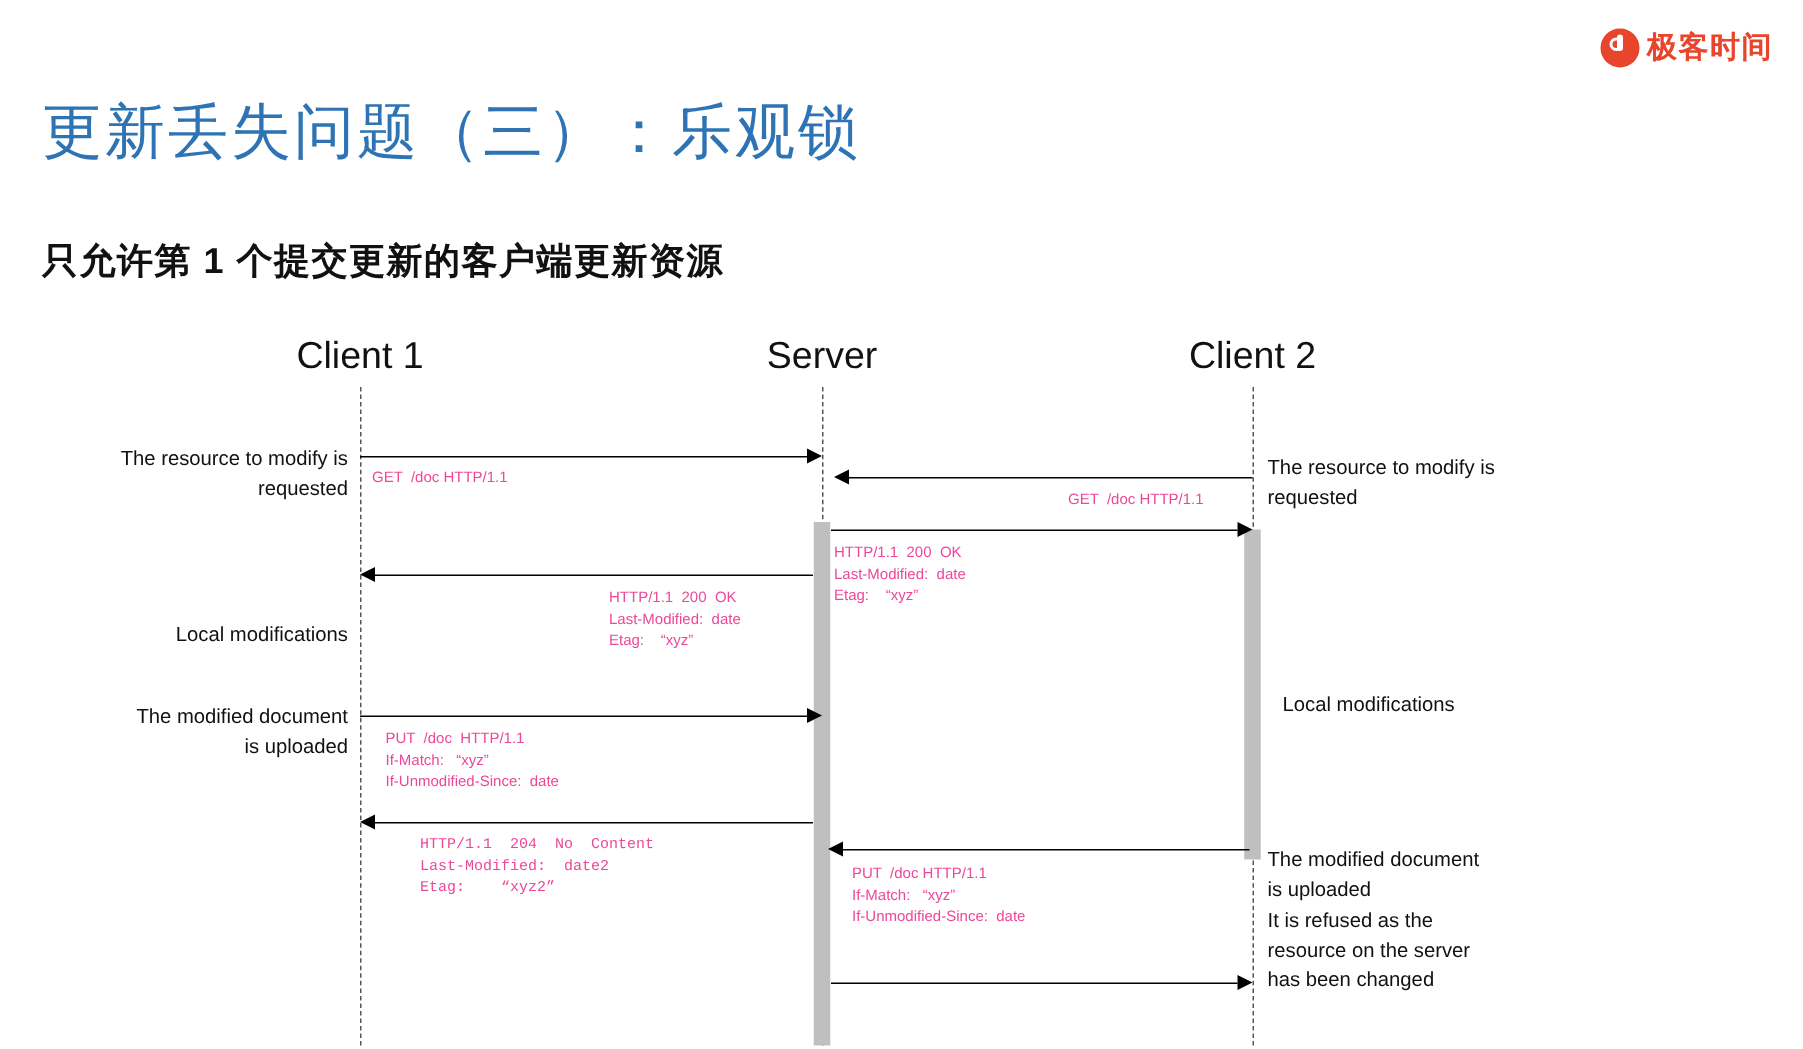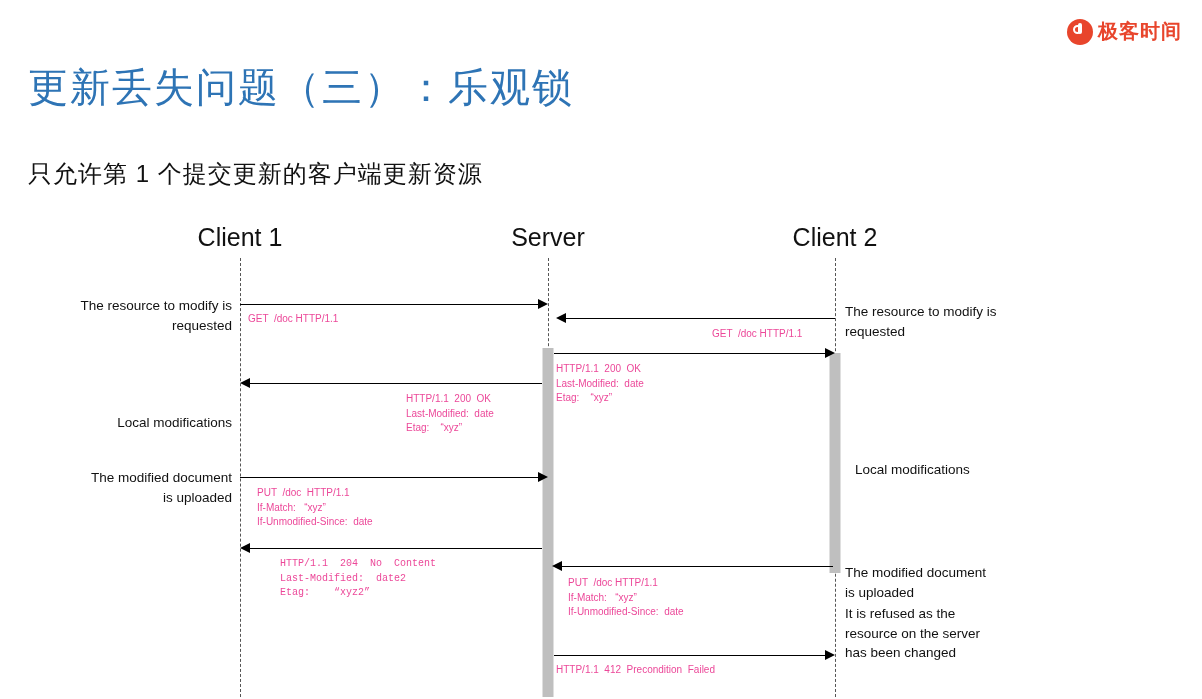--- a/index.html
+++ b/index.html
@@ -70,20 +70,21 @@
     margin-top: 28px;
   }
   #subtitle {
     position: absolute;
     left: 28px;
     top: 158px;
     font-size: 24px;
     color: #111111;
     letter-spacing: 1px;
     white-space: nowrap;
+    font-weight: bold;
   }
   
   #diagram {
     position: absolute;
     left: 0;
     top: 208px;
     width: 1202px;
     height: 489px;
   }
   .actor-label {
@@ -199,21 +200,20 @@
 Etag:    “xyz2”</div>
 
   <div class="arrow-line" style="left:562px; top:358px; width:271px;"></div>
   <div class="arrow-head left" style="left:552px; top:353px;"></div>
   <div class="msg" style="left:568px; top:368px;">PUT  /doc HTTP/1.1
 If-Match:   “xyz”
 If-Unmodified-Since:  date</div>
 
   <div class="arrow-line" style="left:554px; top:447px; width:271px;"></div>
   <div class="arrow-head right" style="left:825px; top:442px;"></div>
-  <div class="msg" style="left:556px; top:455px;">HTTP/1.1  412  Precondition  Failed</div>
 
   <div class="side-note right-align" style="left:60px; top:88px; width:172px;">The resource to modify is
 requested</div>
   <div class="side-note right-align" style="left:60px; top:205px; width:172px;">Local modifications</div>
   <div class="side-note right-align" style="left:60px; top:260px; width:172px;">The modified document
 is uploaded</div>
 
   <div class="side-note" style="left:845px; top:94px;">The resource to modify is
 requested</div>
   <div class="side-note" style="left:855px; top:252px;">Local modifications</div>

